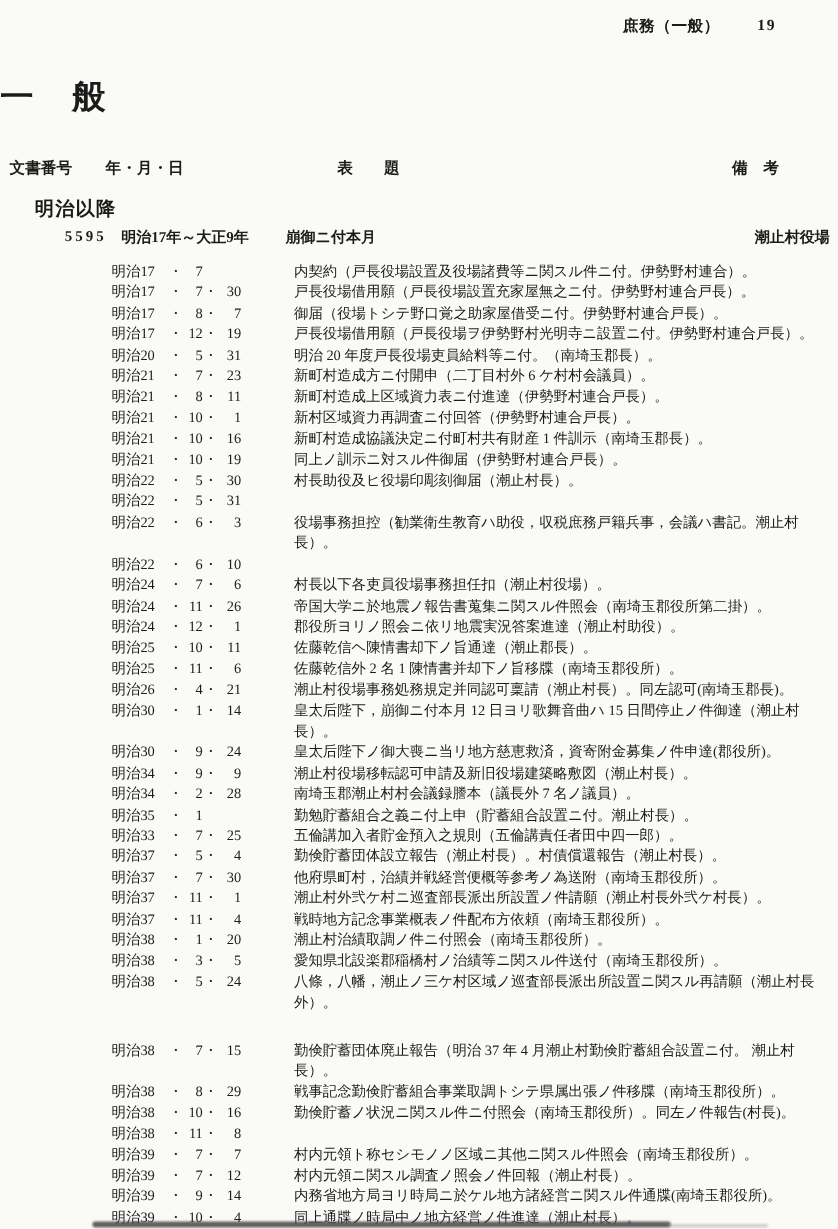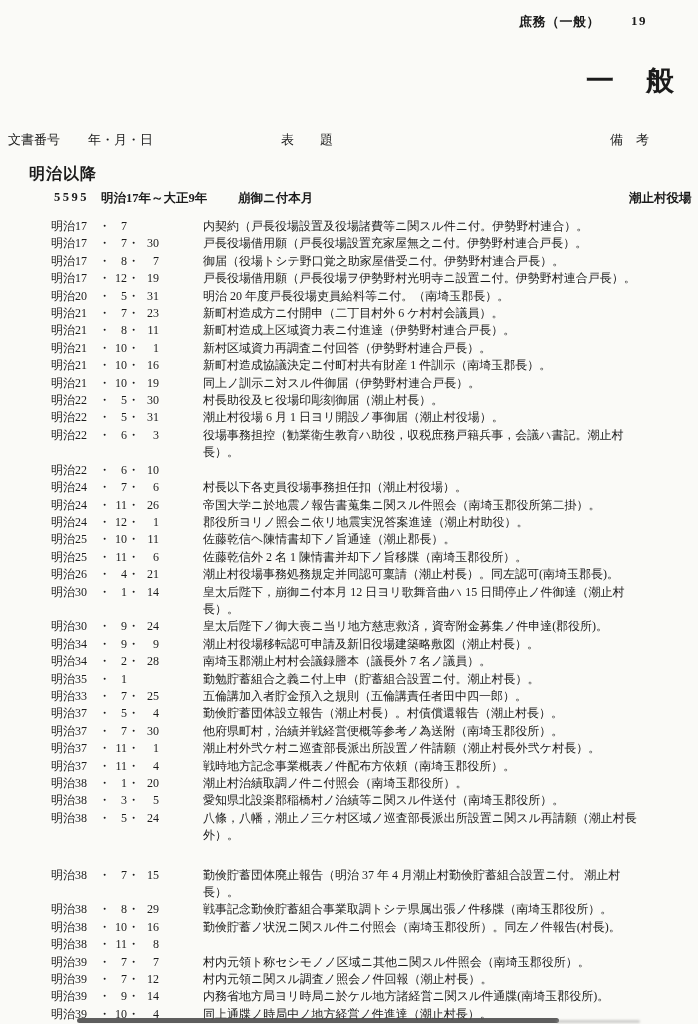--- a/index.html
+++ b/index.html
@@ -7,45 +7,45 @@
     width:698px;height:1024px;position:relative;overflow:hidden;
     background:#fafaf7;color:#1b1b1b;
     font-family:"Liberation Serif","DejaVu Serif",serif;
   }
   
   .page-header{position:absolute;top:13px;left:0;width:100%;height:18px;
     font-size:13px;font-weight:700}
   .ph-cat{position:absolute;left:519px;top:0;letter-spacing:.5px}
   .ph-num{position:absolute;left:631px;top:0;letter-spacing:1.5px}
   
-  .doc-title{position:absolute;top:62px;left:0;width:676px;text-align:right;
+  .doc-title{position:absolute;top:62px;left:0;width:676px;text-align:left;
     font-size:28px;font-weight:700;letter-spacing:2px}
   
   .col-headers{position:absolute;top:131px;left:0;width:100%;height:18px;
-    font-size:13px;font-weight:400}
+    font-size:13px;font-weight:700}
   .ch-no{position:absolute;left:8px;top:0}
   .ch-date{position:absolute;left:88px;top:0}
   .ch-title{position:absolute;left:281px;top:0}
   .ch-remarks{position:absolute;left:610px;top:0}
   
   .section-heading{position:absolute;top:164px;left:29px;
     font-size:16px;font-weight:700;letter-spacing:1px}
   
   .main-entry{position:absolute;top:190px;left:16px;width:698px;height:18px;
     font-size:12.5px;font-weight:600}
   .me-no{position:absolute;left:38px;top:0;letter-spacing:2.5px}
   .me-range{position:absolute;left:85px;top:0}
   .me-title{position:absolute;left:222px;top:0}
   .me-remarks{position:absolute;left:613px;top:0}
   
   .entries{position:absolute;top:218px;left:0;width:698px;
     font-size:12px;line-height:17.4px}
   .entry{display:flex;align-items:flex-start}
   .entry.gap{margin-top:22px}
-  .e-date{flex:0 0 152px;margin-left:51px;display:flex;white-space:nowrap;font-weight:500}
+  .e-date{flex:0 0 152px;margin-left:93px;display:flex;white-space:nowrap;font-weight:500}
   .ey{width:47px;display:inline-block}
   .dot{width:13px;text-align:center;display:inline-block}
   .mo{width:16px;text-align:right;display:inline-block}
   .dy{width:19px;text-align:right;display:inline-block}
   .e-desc{width:440px;flex:none;line-break:loose}
   
   .scan-artifact{position:absolute;left:77px;top:1018px;width:482px;height:5px;
     background:#4e4e4e;border-radius:3px;filter:blur(.7px);opacity:.9}
   .scan-artifact-light{position:absolute;left:556px;top:1020px;width:84px;height:3px;
     background:#9a9a9a;border-radius:2px;filter:blur(.8px);opacity:.45}
@@ -199,21 +199,20 @@
   </div>
 
   <div class="entry">
     <div class="e-date">
       <span class="ey">明治22</span>
       <span class="dot dot1">・</span>
       <span class="mo">5</span>
       <span class="dot dot2">・</span>
       <span class="dy">31</span>
     </div>
-    <div class="e-desc">潮止村役場 6 月 1 日ヨリ開設ノ事御届（潮止村役場）。</div>
   </div>
 
   <div class="entry">
     <div class="e-date">
       <span class="ey">明治22</span>
       <span class="dot dot1">・</span>
       <span class="mo">6</span>
       <span class="dot dot2">・</span>
       <span class="dy">3</span>
     </div>

